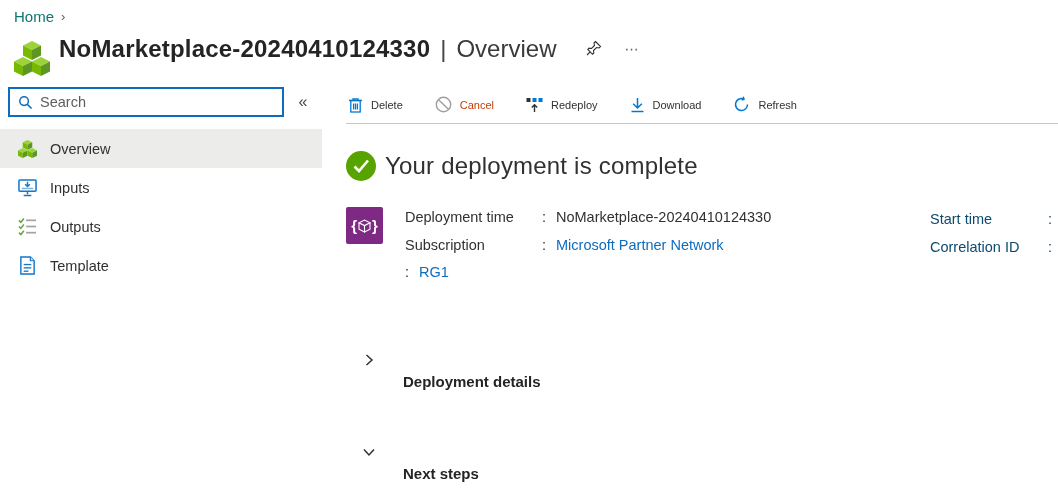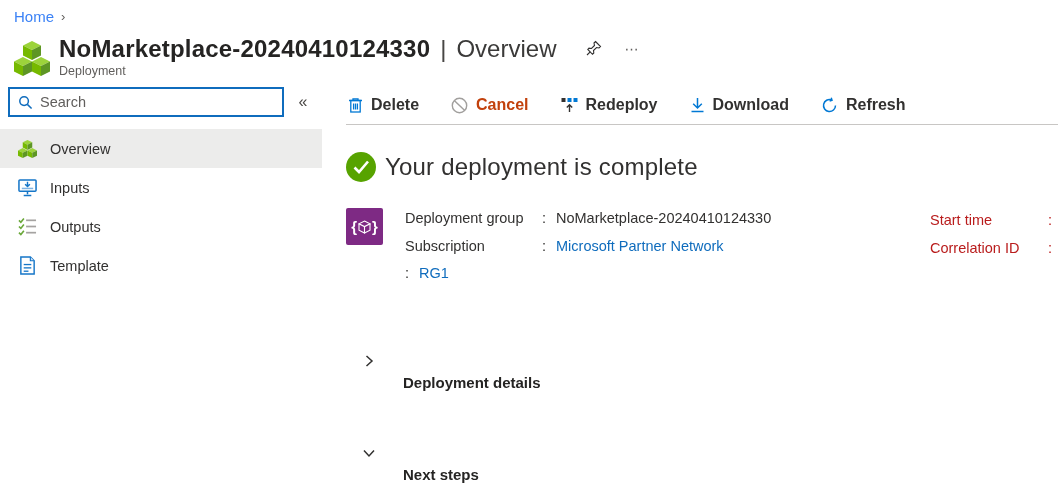--- a/index.html
+++ b/index.html
@@ -3,21 +3,21 @@
 <meta charset="utf-8">
 <style>
   * { margin:0; padding:0; box-sizing:border-box; }
   html,body { background:#ffffff; }
   body {
     width:1058px; height:493px; overflow:hidden; position:relative;
     font-family:"Liberation Sans", sans-serif; color:#323130;
   }
   
   .breadcrumb { padding:8px 0 0 14px; font-size:15px; display:flex; align-items:center; gap:7px; }
-  .breadcrumb a { color:#3b82f6; text-decoration:none; cursor:pointer; }
+  .breadcrumb a { color:#0f766e; text-decoration:none; cursor:pointer; }
   .crumb-sep { color:#605e5c; font-size:13px; }
   
   .page-header { display:flex; align-items:flex-start; margin:10px 0 0 14px; }
   .header-icon { width:36px; height:40px; margin-top:4px; flex:0 0 auto; }
   .header-text { margin-left:9px; }
   .title-row { display:flex; align-items:center; gap:10px; }
   .title-main { font-size:24px; font-weight:bold; color:#252423; letter-spacing:.2px; }
   .title-sep { font-size:24px; color:#484644; font-weight:300; }
   .title-tab { font-size:24px; color:#3b3a39; font-weight:300; }
   .pin-btn, .more-btn { background:none; border:none; cursor:pointer; color:#323130; padding:2px 6px; }
@@ -46,40 +46,40 @@
   .nav-item {
     display:flex; align-items:center; gap:13px; height:39px;
     padding-left:18px; font-size:14.5px; color:#323130; cursor:pointer;
   }
   .nav-item.selected { background:#ececeb; }
   .nav-icon { width:19px; height:19px; flex:0 0 auto; }
   
   .main { flex:1; padding-left:24px; min-width:0; }
   .toolbar { display:flex; align-items:center; gap:32px; padding:9px 0 10px 2px; border-bottom:1px solid #c8c6c4; }
   .tb-btn { display:flex; align-items:center; gap:8px; background:none; border:none; cursor:pointer;
-            font-size:16px; color:#323130; font-family:"Liberation Sans", sans-serif;font-weight:bold; }
+            font-size:11px; color:#323130; font-family:"Liberation Sans", sans-serif; }
   .tb-btn.disabled { color:#c2410c; cursor:default; }
   
   .status-row { display:flex; align-items:center; gap:9px; margin-top:27px; }
   .check-circle { width:30px; height:30px; border-radius:50%; background:#57a300;
                   display:flex; align-items:center; justify-content:center; flex:0 0 auto; }
   .status-text { font-size:24px; color:#323130; font-weight:300; letter-spacing:.2px; }
   
   .info-wrap { position:relative; margin-top:23px; display:flex; }
   .dep-icon { width:37px; height:37px; background:#7e2a84; border-radius:2px; margin-top:3px;
               display:flex; align-items:center; justify-content:center; gap:1px; flex:0 0 auto; }
   .dep-icon .brace { color:#ffffff; font-size:15px; font-weight:bold; line-height:1; }
   .info-fields { margin-left:22px; }
   .field-row { display:flex; font-size:14.5px; line-height:27.5px; }
   .field-label { width:137px; color:#323130; }
   .field-colon { width:14px; color:#323130; }
   .field-value { color:#323130; }
   a.link-value { color:#0f6cbd; text-decoration:none; cursor:pointer; }
   .right-fields { position:absolute; right:6px; top:2px; width:122px; }
-  .rf-row { display:flex; justify-content:space-between; font-size:14.5px; line-height:27.5px; color:#b91c1c; }
+  .rf-row { display:flex; justify-content:space-between; font-size:14.5px; line-height:27.5px; color:#0c4a6e; }
   
   .section-row { display:flex; align-items:center; gap:27px; margin-left:16px; cursor:pointer; }
   .section-row.details { margin-top:44px; }
   .section-row.next { margin-top:33px; }
   .chev { width:14px; height:14px; color:#323130; }
   .section-label { font-size:15px; font-weight:bold; color:#252423;margin-top:42px; }
   
   .highlight-box {
     margin:13px 0 0 22px; display:inline-block;
     border:5px solid #c4261d; padding:11px 20px 13px 20px; background:#fff;
@@ -118,21 +118,20 @@
       <span class="title-sep">|</span>
       <span class="title-tab">Overview</span>
       <button class="pin-btn" title="Pin">
         <svg width="16" height="16" viewBox="0 0 16 16" fill="none" stroke="#323130" stroke-width="1.1">
           <path d="M9.5 1.5 L14.5 6.5 L13 8 L10.5 7.5 L7.5 10.5 L7.8 13 L6.5 14.3 L1.8 9.5 L3 8.2 L5.5 8.5 L8.5 5.5 L8 3 Z"></path>
           <line x1="4.2" y1="11.8" x2="1" y2="15"></line>
         </svg>
       </button>
       <button class="more-btn">⋯</button>
     </div>
-    <div class="subtitle">Deployment</div>
   </div>
 </div>
 
 <div class="body-row">
 
   <div class="sidebar">
     <div class="search-row">
       <div class="search-box">
         <svg width="15" height="15" viewBox="0 0 16 16" fill="none" stroke="#0f6cbd" stroke-width="1.6">
           <circle cx="6.5" cy="6.5" r="4.6"></circle>
@@ -258,21 +257,21 @@
         <svg width="13" height="14" viewBox="0 0 13 14" fill="none" stroke="#ffffff" stroke-width="1.1">
           <polygon points="6.5,1 12,3.8 6.5,6.6 1,3.8"></polygon>
           <polyline points="1,3.8 1,10.2 6.5,13 6.5,6.6"></polyline>
           <polyline points="12,3.8 12,10.2 6.5,13"></polyline>
         </svg>
         <span class="brace">}</span>
       </div>
 
       <div class="info-fields">
         <div class="field-row">
-          <span class="field-label">Deployment group</span>
+          <span class="field-label">Deployment time</span>
           <span class="field-colon">:</span>
           <span class="field-value">NoMarketplace-20240410124330</span>
         </div>
         <div class="field-row">
           <span class="field-label">Subscription</span>
           <span class="field-colon">:</span>
           <a class="field-value link-value">Microsoft Partner Network</a>
         </div>
         <div class="field-row">
           <span class="field-colon">:</span>

